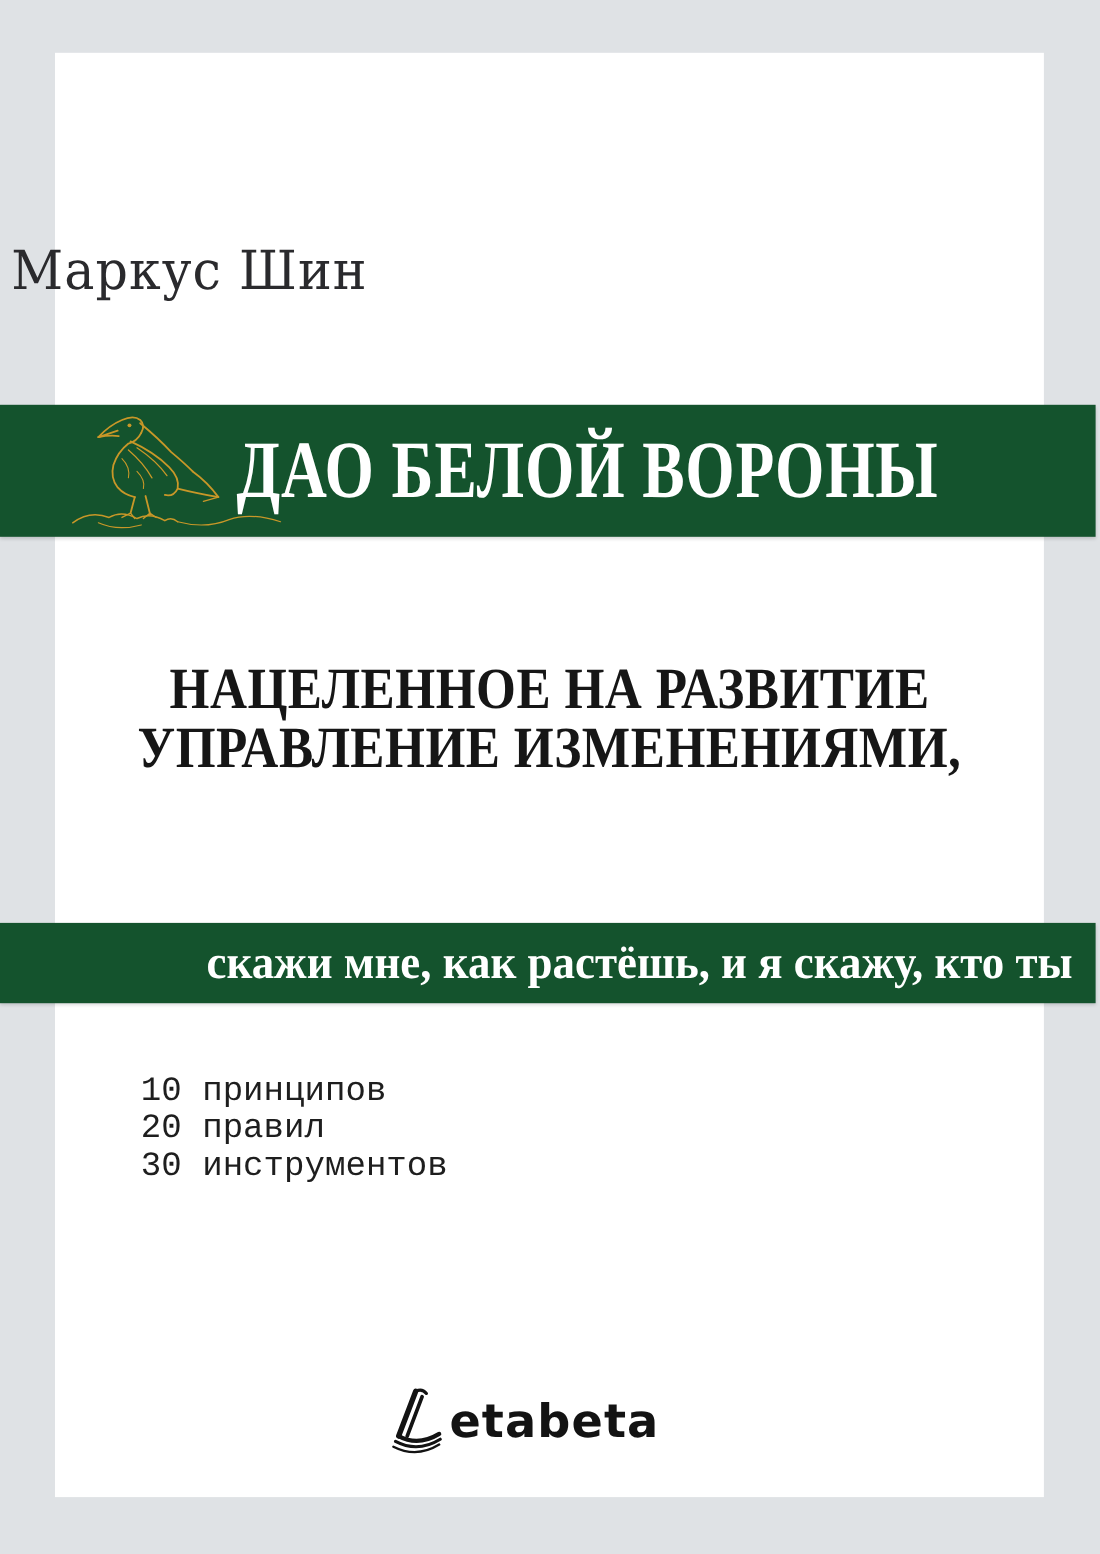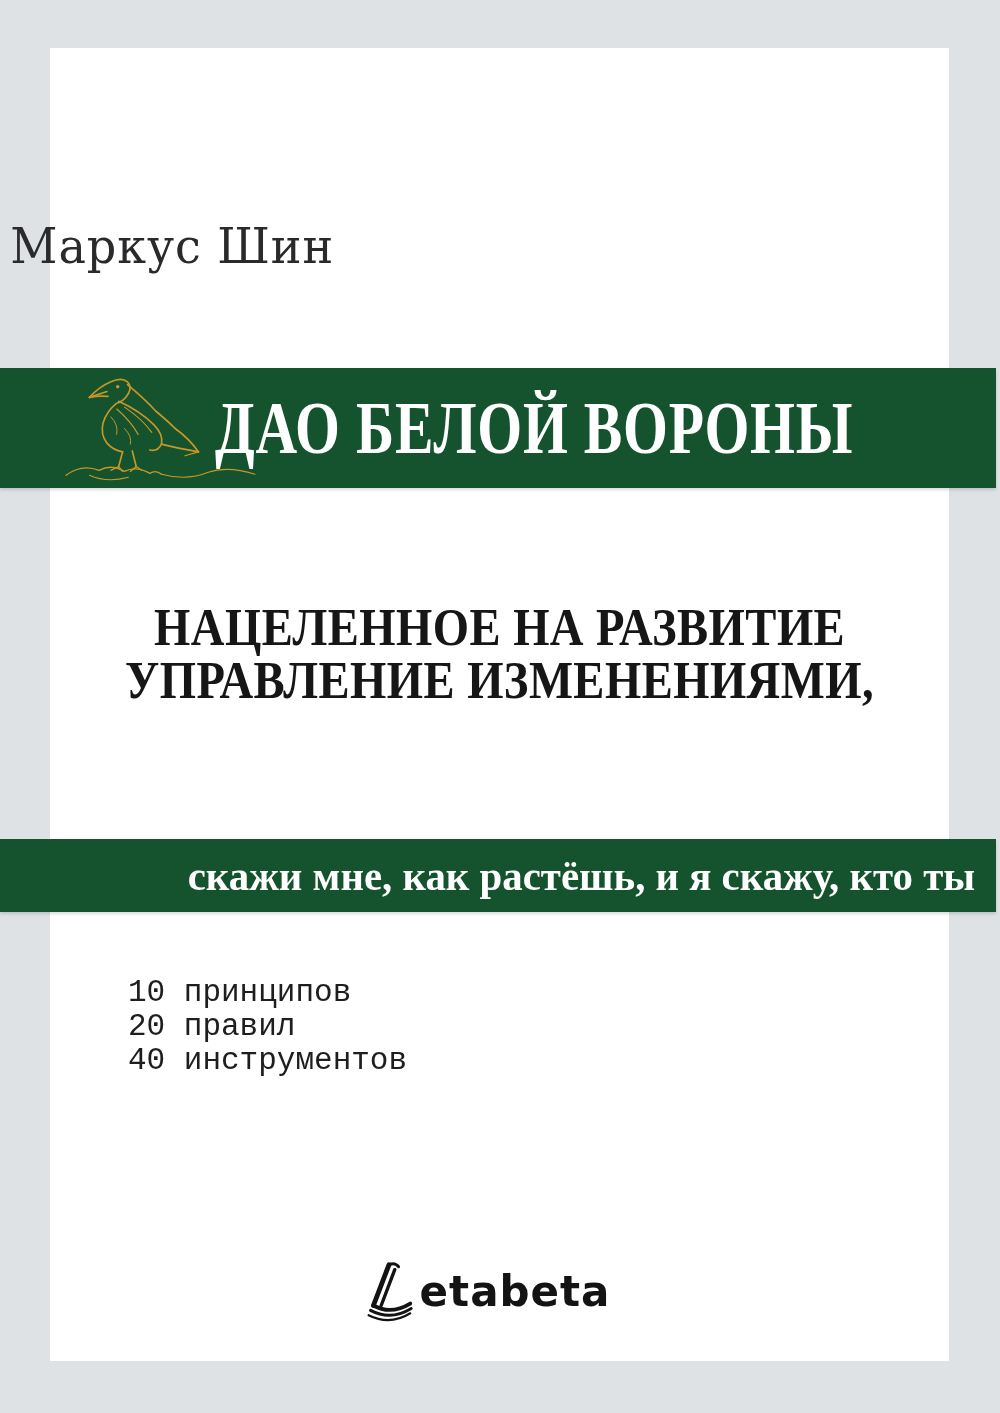--- a/index.html
+++ b/index.html
@@ -52,21 +52,21 @@
   }
   .subtitle .line{display:block;}
   .subtitle .tx{display:inline-block;transform:scale(0.88,1);transform-origin:center;}
   .stats{
     position:absolute;left:128px;top:976px;
     font-family:Liberation Mono, monospace;
     font-size:31px;line-height:34px;color:#1e1e1e;
   }
   .logo{
     position:absolute;left:0;top:1260px;width:944px;
-    display:flex;align-items:center;justify-content:center;gap:2px;padding-left:11px;
+    display:flex;align-items:center;justify-content:center;gap:2px;
   }
   .logo-book{width:62px;height:64px;margin-top:-2px;}
   .logo-text{
     font-family:"DejaVu Sans", sans-serif;
     font-weight:bold;font-size:42px;color:#131313;letter-spacing:1px;
   }
 </style>
 </head>
 <body>
 
@@ -121,21 +121,21 @@
 
   <div class="banner banner-tagline">
     <div class="tagline-text">
       <span class="tx">скажи мне, как растёшь, и я скажу, кто ты</span>
     </div>
   </div>
 
   <div class="stats">
     <div>10 принципов</div>
     <div>20 правил</div>
-    <div>40 инструментов</div>
+    <div>30 инструментов</div>
   </div>
 
   <div class="logo">
     <svg class="logo-book" viewBox="0 0 64 64">
       <g fill="none" stroke="#131313" stroke-linecap="round" stroke-linejoin="round">
         <path d="M34,6 L18,48" stroke-width="5"></path>
         <path d="M34,6 Q40,3 44,8" stroke-width="3"></path>
         <path d="M40,11 L26,48" stroke-width="3.5"></path>
         <path d="M18,48 Q36,58 56,46" stroke-width="4"></path>
         <path d="M15,53 Q36,64 57,51" stroke-width="3"></path>

